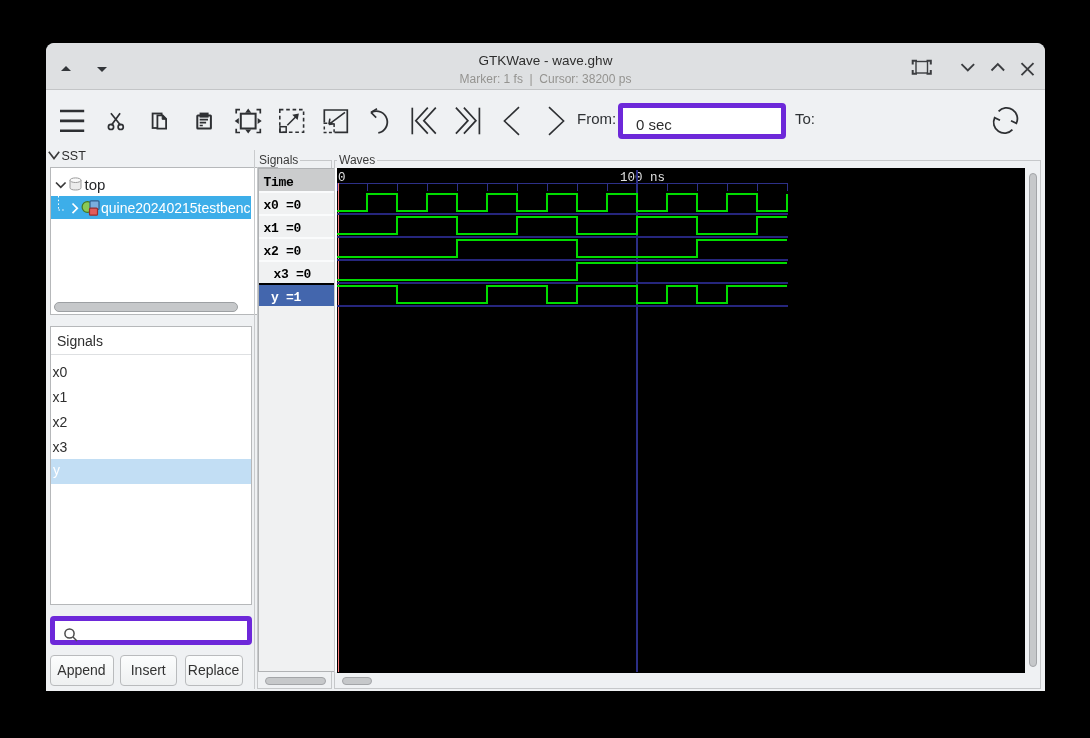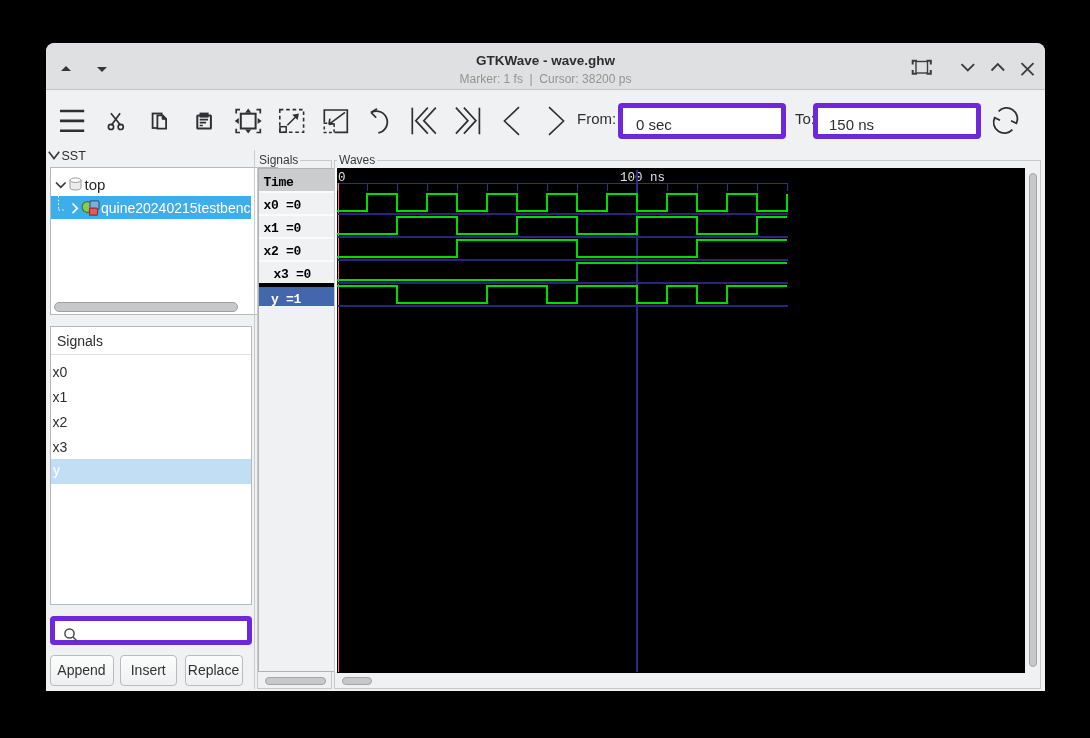--- a/index.html
+++ b/index.html
@@ -1,21 +1,21 @@
 <!DOCTYPE html>
 <html><head>
 <meta charset="utf-8">
 <style>
   html,body{margin:0;padding:0;background:#000;width:1090px;height:738px;overflow:hidden}
   *{box-sizing:border-box}
   body{font-family:"Liberation Sans",sans-serif}
   .abs{position:absolute}
   .win{position:absolute;left:46px;top:43px;width:999px;height:648px;background:#eff1f3;border-radius:9px 9px 0 0;box-shadow:0 0 0 1px rgba(0,0,0,.35)}
   .titlebar{position:absolute;left:0;top:0;width:999px;height:47px;background:#dee0e2;border-bottom:1px solid #c3c5c7;border-radius:8px 8px 0 0}
-  .ttl{position:absolute;top:10px;left:0;width:100%;text-align:center;font-size:13.5px;font-weight:bold;color:#2e2e2e}
+  .ttl{position:absolute;top:10px;left:0;width:100%;text-align:center;font-size:13.5px;font-weight:normal;color:#2e2e2e}
   .sub{position:absolute;top:28.5px;left:0;width:100%;text-align:center;font-size:12px;color:#949390}
   .tri-up{position:absolute;width:0;height:0;border-left:5.5px solid transparent;border-right:5.5px solid transparent;border-bottom:5.5px solid #33363a}
   .tri-dn{position:absolute;width:0;height:0;border-left:5.5px solid transparent;border-right:5.5px solid transparent;border-top:5.5px solid #33363a}
   .entry{position:absolute;background:#fff;border:5px solid #6d28d9;border-radius:4px;font-size:14px;color:#2e2e2e}
   .panelbox{position:absolute;background:#fff;border:1px solid #b6b8ba}
   .btn{position:absolute;background:linear-gradient(#fcfdfd,#eef0f1);border:1px solid #b9bbbd;border-radius:4px;font-size:14px;color:#323232;text-align:center}
   .sigrow{position:absolute;left:0;width:100%;height:23px;font-family:"Liberation Mono",monospace;font-weight:bold;font-size:13px;letter-spacing:-0.3px;color:#000;white-space:pre}
   .frame{position:absolute;border:1px solid #c6c8ca}
   .flabel{position:absolute;background:#eff1f3;font-size:12px;color:#3a3a3a;padding:0 2px;line-height:13px}
 </style>
@@ -110,21 +110,20 @@
       <g stroke-width="1.8">
         <path d="M952.6 11.4 A10.8 10.8 0 0 1 970.4 23.2 L965 20.7"></path>
         <path d="M966.4 29.6 A10.8 10.8 0 0 1 948.6 17.8 L954 20.3"></path>
       </g>
     </g>
   </svg>
 
   <div class="abs" style="left:531px;top:66.5px;font-size:15px;color:#2e3134">From:</div>
   <div class="entry" style="left:572px;top:60px;width:168px;height:36px;line-height:34px;padding-left:13px;font-size:15px">0 sec</div>
   <div class="abs" style="left:749px;top:66.5px;font-size:15px;color:#2e3134">To:</div>
-  <div class="entry" style="left:767px;top:60px;width:168px;height:36px;line-height:34px;padding-left:11px;font-size:15px">150 ns</div>
 
   <svg class="abs" style="left:2px;top:107px" width="14" height="13">
       <path d="M0.8 1.8 L6 8.6 L11.2 1.8" stroke="#3a3a3a" stroke-width="1.6" fill="none"></path>
     </svg>
   <div class="abs" style="left:15.5px;top:105.5px;font-size:12.5px;color:#2e2e2e">SST</div>
 
   <div class="panelbox" style="left:4px;top:124px;width:228px;height:148px">
 
     <div class="abs" style="left:0;top:2px;width:200px;height:26px;background:#fff"></div>
     <svg class="abs" style="left:3.5px;top:12px" width="14" height="12">
@@ -174,21 +173,21 @@
   <div class="abs" style="left:208px;top:107px;width:1px;height:539px;background:#c9cbcd"></div>
 
   <div class="frame" style="left:210.5px;top:117px;width:75px;height:529px"></div>
   <div class="flabel" style="left:211px;top:110.5px">Signals</div>
   <div class="panelbox" style="left:211.5px;top:124.5px;width:80px;height:504.5px;background:#f0f1f2;border-color:#b0b2b4;overflow:hidden">
     <div class="sigrow" style="top:0px;height:22.5px;background:#cbcccd;line-height:27px;padding-left:5px">Time</div>
     <div class="sigrow" style="top:22.5px;background:#f0f1f2;border-top:2px solid #fafbfc;line-height:25.5px;padding-left:5px">x0 =0</div>
     <div class="sigrow" style="top:45.5px;background:#f0f1f2;border-top:2px solid #fafbfc;line-height:25.5px;padding-left:5px">x1 =0</div>
     <div class="sigrow" style="top:68.5px;background:#f0f1f2;border-top:2px solid #fafbfc;line-height:25.5px;padding-left:5px">x2 =0</div>
     <div class="sigrow" style="top:91.5px;background:#f0f1f2;border-top:2px solid #fafbfc;line-height:25.5px;padding-left:15px">x3 =0</div>
-    <div class="sigrow" style="top:114.5px;background:#4366ad;border-top:4px solid #000000;line-height:25.5px;padding-left:5px;color:#fff"> y =1</div>
+    <div class="sigrow" style="top:114.5px;background:#4366ad;border-top:2px solid #000000;line-height:25.5px;padding-left:5px;color:#fff"> y =1</div>
   </div>
 
   <div class="frame" style="left:287.5px;top:117px;width:707px;height:529px"></div>
   <div class="flabel" style="left:291px;top:110.5px">Waves</div>
 
   <div class="abs" style="left:288.5px;top:124.5px;width:2.5px;height:504px;background:#fff"></div>
 
   <svg class="abs" style="left:291px;top:124.5px" width="688" height="505" viewBox="0 0 688 505" shape-rendering="crispEdges">
     <rect x="0" y="0" width="688" height="505" fill="#000"></rect>
     <text x="1" y="13" font-family="Liberation Mono" font-size="12.5" fill="#e0e0e0">0</text>

